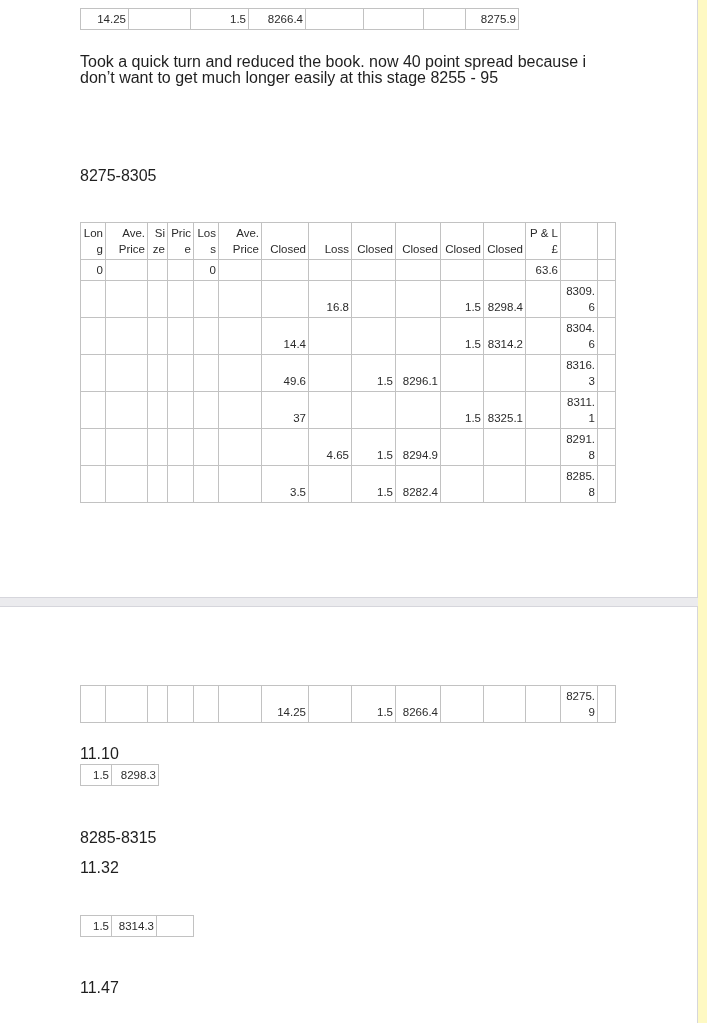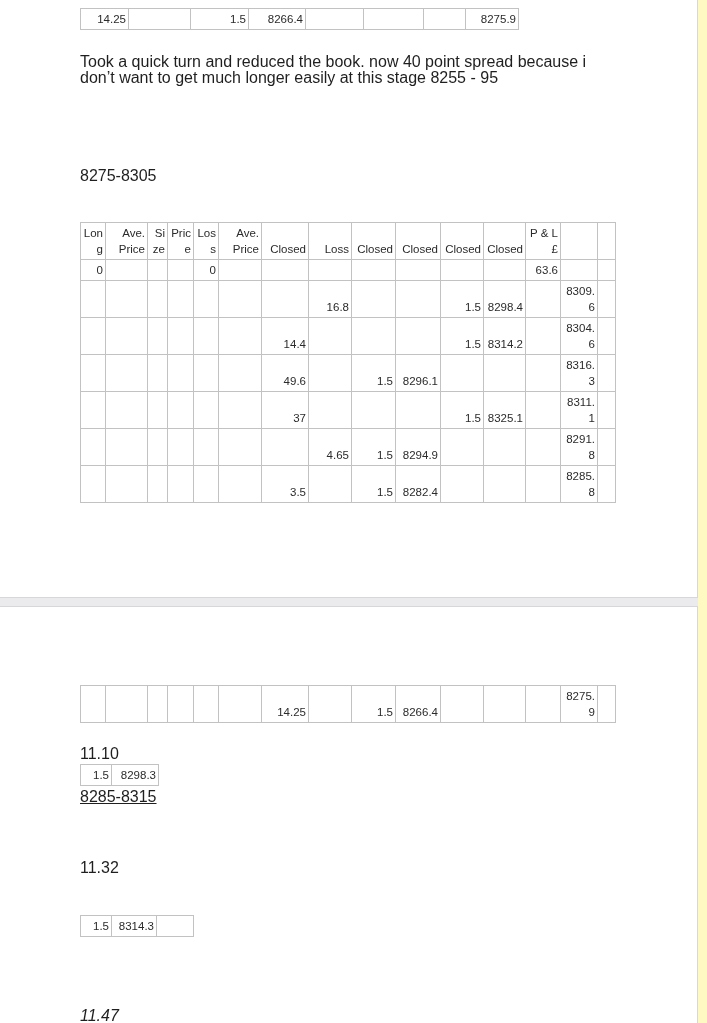--- a/index.html
+++ b/index.html
@@ -327,35 +327,35 @@
         <col>
       </colgroup>
     <tbody>
         <tr>
           <td class="red left">1.5</td>
           <td class="red">8298.3</td>
         </tr>
       </tbody>
   </table>
 
-  <div class="para abs" style="top:780px;text-decoration:underline;">8285-8315</div>
+  <div class="para abs" style="top:821px;">8285-8315</div>
 
   <div class="para abs" style="top:851px;">11.32</div>
 
   <table class="grid t-small t-s2 abs" style="top:915px;">
     <colgroup>
         <col>
         <col>
         <col>
       </colgroup>
     <tbody>
         <tr>
           <td class="red left">1.5</td>
           <td class="red">8314.3</td>
           <td></td>
         </tr>
       </tbody>
   </table>
 
 
-  <div class="para abs" style="top:999px;font-style:italic;">11.47</div>
+  <div class="para abs" style="top:971px;">11.47</div>
 
 </div>
 
 </body></html>

